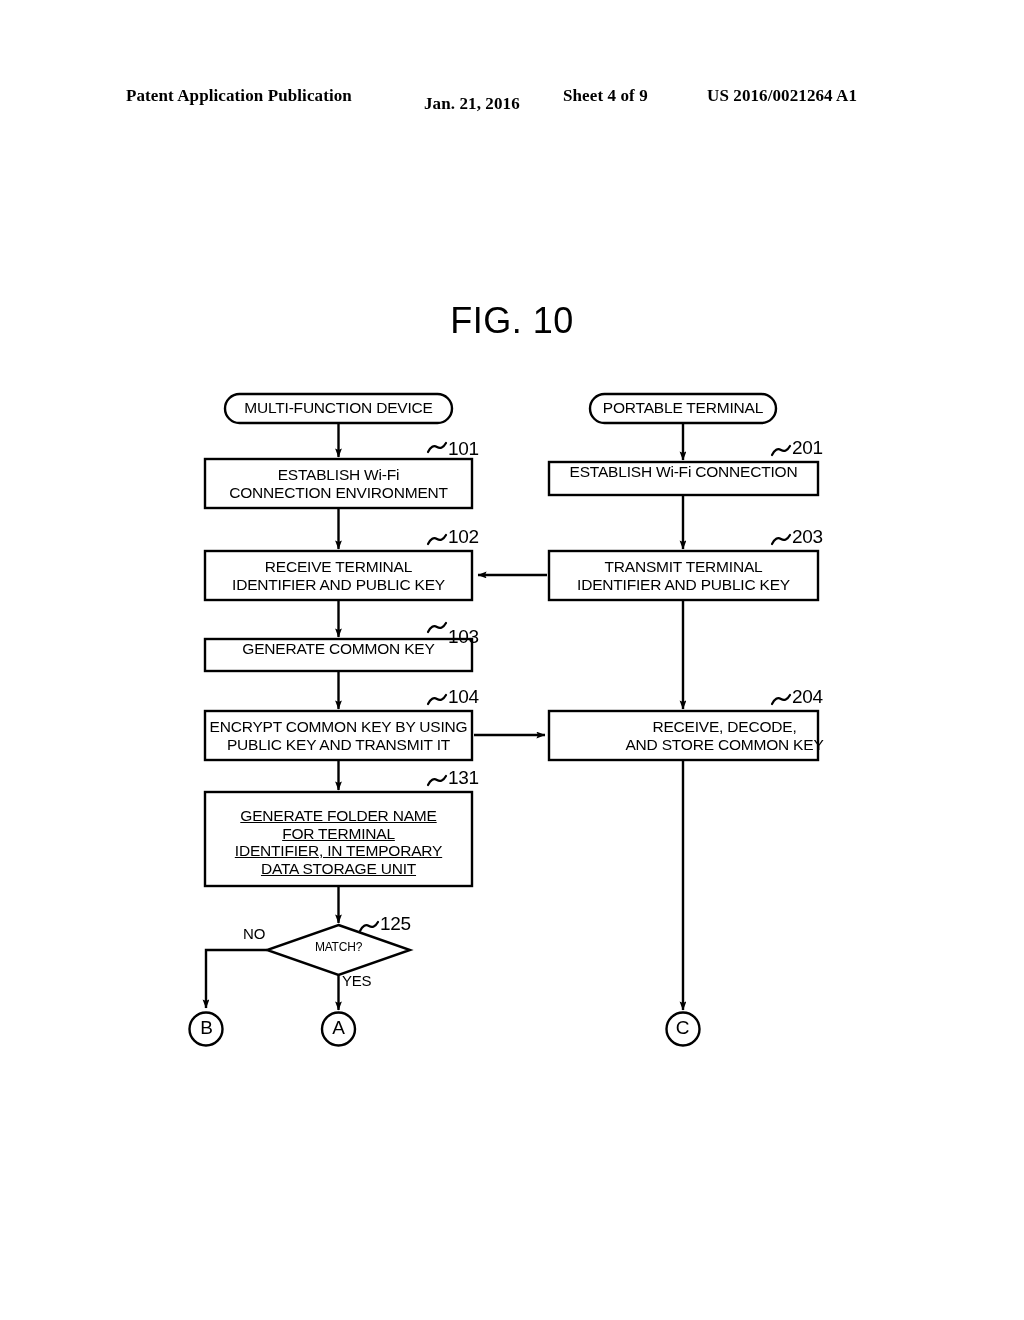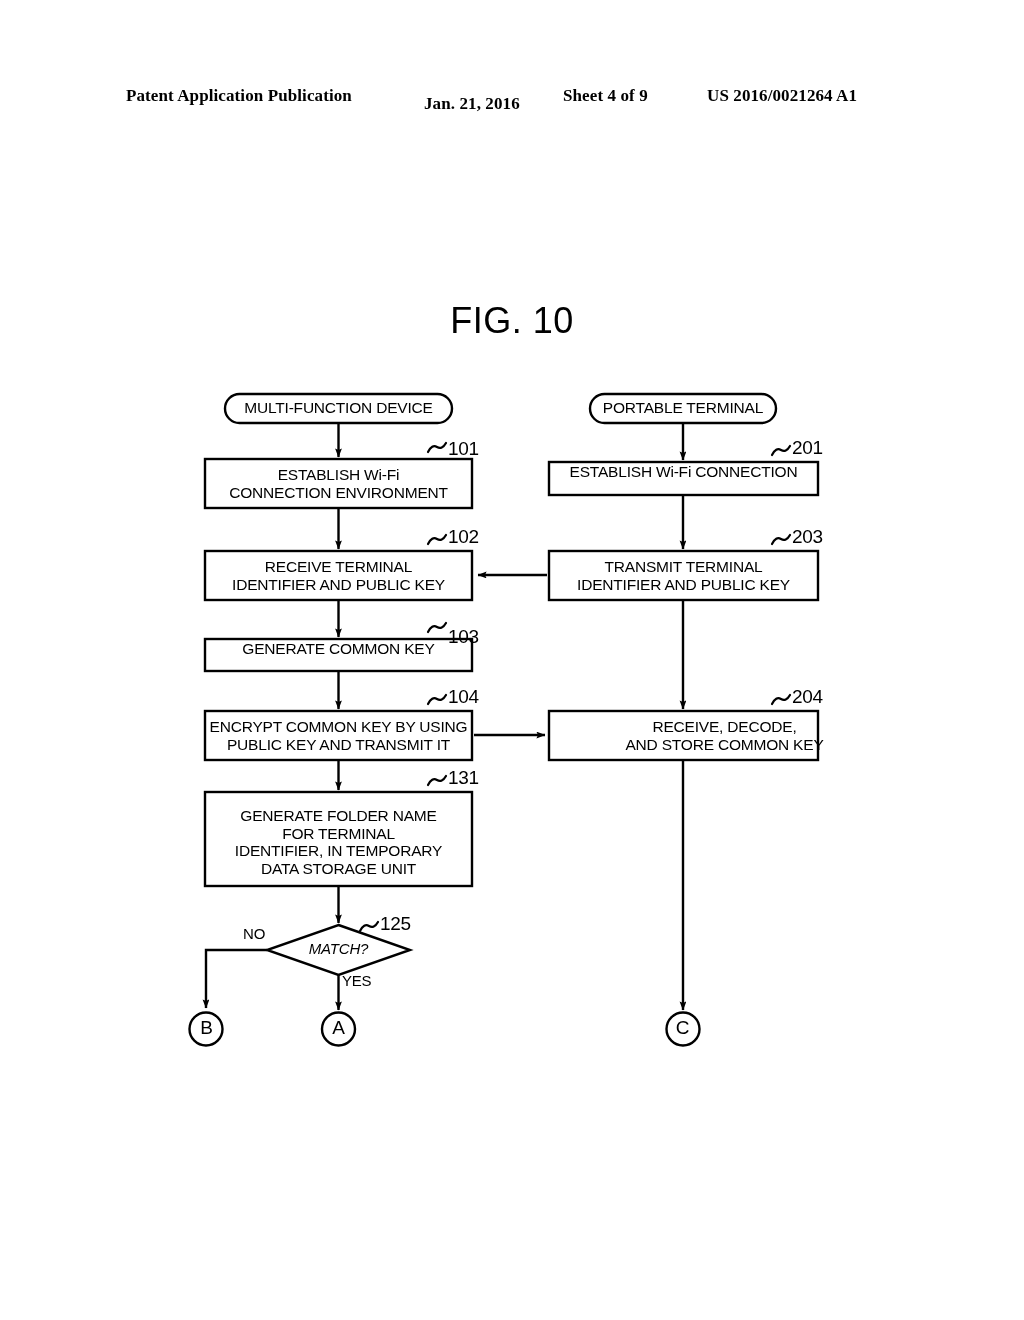--- a/index.html
+++ b/index.html
@@ -115,25 +115,24 @@
   .conn-letter {
     position: absolute;
     font-family: "Liberation Sans", sans-serif;
     font-size: 19px;
     text-align: center;
     white-space: nowrap;
   }
   .diamond-label {
     position: absolute;
     font-family: "Liberation Sans", sans-serif;
-    font-size: 15px;
-    letter-spacing: -0.2px;
-    text-align: center;
-    white-space: nowrap;
-    font-style: italic;
+    font-size: 12px;
+    letter-spacing: -0.2px;
+    text-align: center;
+    white-space: nowrap;
   }
 </style>
 </head>
 <body>
 
 <div id="patent-header">
   <span class="hdr-pub">Patent Application Publication</span>
   <span class="hdr-date">Jan. 21, 2016</span>
   <span class="hdr-sheet">Sheet 4 of 9</span>
   <span class="hdr-number">US 2016/0021264 A1</span>
@@ -210,21 +209,21 @@
   <div class="lane-label" style="left:225px; top:394px; width:227px; height:16px;">MULTI-FUNCTION DEVICE</div>
   <div class="lane-label" style="left:590px; top:394px; width:186px; height:29px;">PORTABLE TERMINAL</div>
 
   <div class="node-label" style="left:205px; top:459px; width:267px; height:49px;">ESTABLISH Wi-Fi
 CONNECTION ENVIRONMENT</div>
   <div class="node-label" style="left:205px; top:551px; width:267px; height:49px;">RECEIVE TERMINAL
 IDENTIFIER AND PUBLIC KEY</div>
   <div class="node-label" style="left:205px; top:639px; width:267px; height:20px;">GENERATE COMMON KEY</div>
   <div class="node-label" style="left:205px; top:711px; width:267px; height:49px;">ENCRYPT COMMON KEY BY USING
 PUBLIC KEY AND TRANSMIT IT</div>
-  <div class="node-label" style="left:205px; top:792px; width:267px; height:100px;">GENERATE FOLDER NAME
+  <div class="node-label" style="left:205px; top:792px; width:267px; height:100px;text-decoration:underline;">GENERATE FOLDER NAME
 FOR TERMINAL
 IDENTIFIER, IN TEMPORARY
 DATA STORAGE UNIT</div>
   <div class="diamond-label" style="left:267px; top:940px; width:143px;">MATCH?</div>
 
   <div class="node-label" style="left:549px; top:462px; width:269px; height:20px;">ESTABLISH Wi-Fi CONNECTION</div>
   <div class="node-label" style="left:549px; top:551px; width:269px; height:49px;">TRANSMIT TERMINAL
 IDENTIFIER AND PUBLIC KEY</div>
   <div class="node-label" style="left:549px; top:711px; width:269px; height:49px;margin-left:41px;">RECEIVE, DECODE,
 AND STORE COMMON KEY</div>

